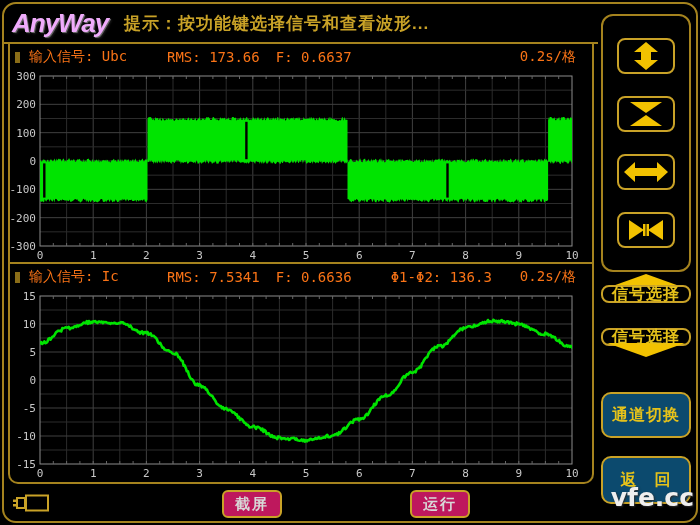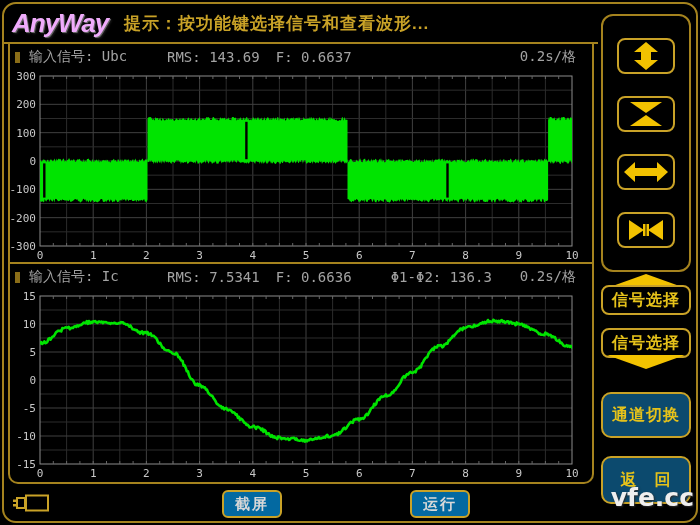--- a/index.html
+++ b/index.html
@@ -7,47 +7,47 @@
           font-family:"Liberation Sans",sans-serif;}
   .frame{position:absolute;inset:2px;border:2px solid #a5831e;border-radius:14px;pointer-events:none;z-index:6;}
   .titlebar{position:absolute;left:12px;top:5px;height:36px;display:flex;align-items:center;z-index:2;}
   .logo{font-size:26px;font-style:italic;font-weight:800;color:#f0abfc;
         font-family:"Liberation Sans",sans-serif;text-shadow:1px 1px 0 #666,2px 2px 2px #1a1a1a;letter-spacing:-1px;}
   .hint{margin-left:16px;color:#c9a227;font-size:17px;letter-spacing:1px;font-weight:bold;}
   .title-underline{position:absolute;left:4px;top:42px;width:594px;height:2px;background:#a5831e;}
   .wave-area{position:absolute;left:8px;top:44px;width:586px;height:440px;box-sizing:border-box;
              border:2px solid #a5831e;border-top:none;border-radius:0 0 10px 10px;background:#000;}
   .ch-header{display:flex;align-items:center;height:26px;font-family:"DejaVu Sans Mono",monospace;
-             font-size:14px;color:#a3a3a3;white-space:nowrap;}
+             font-size:14px;color:#f97316;white-space:nowrap;}
   .marker{width:5px;height:11px;background:#8a6d18;margin:0 9px 0 5px;}
   .ch-title{width:138px;}
   .ch-metric{margin-right:16px;}
   .ch-phase{margin-left:auto;}
   .ch-timebase{margin-left:auto;margin-right:16px;}
   .ch-timebase.after-phase{margin-left:28px;}
   .panel-divider{height:2px;background:#a5831e;}
   .chart-svg{display:block;}
   .side-panel{position:absolute;left:598px;top:0;width:98px;height:525px;z-index:3;}
   .arrow-group{position:absolute;left:3px;top:14px;width:90px;height:258px;box-sizing:border-box;
                border:2px solid #a5831e;border-radius:12px;display:flex;flex-direction:column;
                justify-content:space-evenly;align-items:center;}
   .abtn{width:58px;height:36px;box-sizing:border-box;border:2px solid #c9a227;border-radius:8px;
         display:flex;align-items:center;justify-content:center;background:#000;cursor:pointer;}
   .sel-btn{position:absolute;left:3px;width:90px;cursor:pointer;}
-  .sel-btn .box{box-sizing:border-box;border:2px solid #c9a227;border-radius:8px;height:30px;
+  .sel-btn .box{box-sizing:border-box;border:2px solid #c9a227;border-radius:8px;height:18px;
         display:flex;align-items:center;justify-content:center;background:#000;}
   .btn-label{color:#e6c21a;font-weight:bold;font-size:16px;letter-spacing:1px;white-space:pre;}
   .tri{width:0;height:0;margin:0 auto;}
   .tri.up{border-left:39px solid transparent;border-right:39px solid transparent;
           border-bottom:14px solid #f2c200;margin-bottom:-3px;}
   .tri.down{border-left:39px solid transparent;border-right:39px solid transparent;
           border-top:14px solid #f2c200;margin-top:-3px;}
   .txt-btn{position:absolute;left:3px;width:90px;height:46px;box-sizing:border-box;border:2px solid #c9a227;
            border-radius:10px;display:flex;align-items:center;justify-content:center;background:#0c4a6e;cursor:pointer;}
-  .bbtn{position:absolute;top:490px;height:28px;box-sizing:border-box;background:#0369a1;border:2px solid #c9a227;
+  .bbtn{position:absolute;top:490px;height:28px;box-sizing:border-box;background:#be185d;border:2px solid #c9a227;
         border-radius:6px;color:#d8d8d8;font-size:15px;font-weight:bold;padding:0 11px;cursor:pointer;
         font-family:"Liberation Sans",sans-serif;letter-spacing:2px;}
   .bbtn.active{color:#e8c21a;}
   .battery{position:absolute;left:12px;top:492px;}
   .watermark{position:absolute;right:6px;top:483px;font-size:25px;font-weight:bold;color:#efefef;
              z-index:7;text-shadow:1px 1px 2px #2a2a2a;font-family:"DejaVu Sans",sans-serif;}
 </style>
 </head>
 <body>
 
@@ -57,21 +57,21 @@
   <div class="titlebar">
     <span class="logo">AnyWay</span>
     <span class="hint">提示：按功能键选择信号和查看波形...</span>
   </div>
   <div class="title-underline"></div>
 
   <div class="wave-area">
     <div class="ch-header">
       <span class="marker"></span>
       <span class="ch-title">输入信号: Ubc</span>
-      <span class="ch-metric">RMS: 143.69</span>
+      <span class="ch-metric">RMS: 173.66</span>
       <span class="ch-metric">F: 0.6637</span>
       <span class="ch-timebase">0.2s/格</span>
     </div>
     <svg id="chart1" class="chart-svg" width="582" height="192">
         <line x1="56.6" y1="6" x2="56.6" y2="176" stroke="#2c2c2c" stroke-width="1"></line>
         <line x1="83.2" y1="6" x2="83.2" y2="176" stroke="#404040" stroke-width="1"></line>
         <line x1="109.8" y1="6" x2="109.8" y2="176" stroke="#2c2c2c" stroke-width="1"></line>
         <line x1="136.4" y1="6" x2="136.4" y2="176" stroke="#404040" stroke-width="1"></line>
         <line x1="163" y1="6" x2="163" y2="176" stroke="#2c2c2c" stroke-width="1"></line>
         <line x1="189.6" y1="6" x2="189.6" y2="176" stroke="#404040" stroke-width="1"></line>

